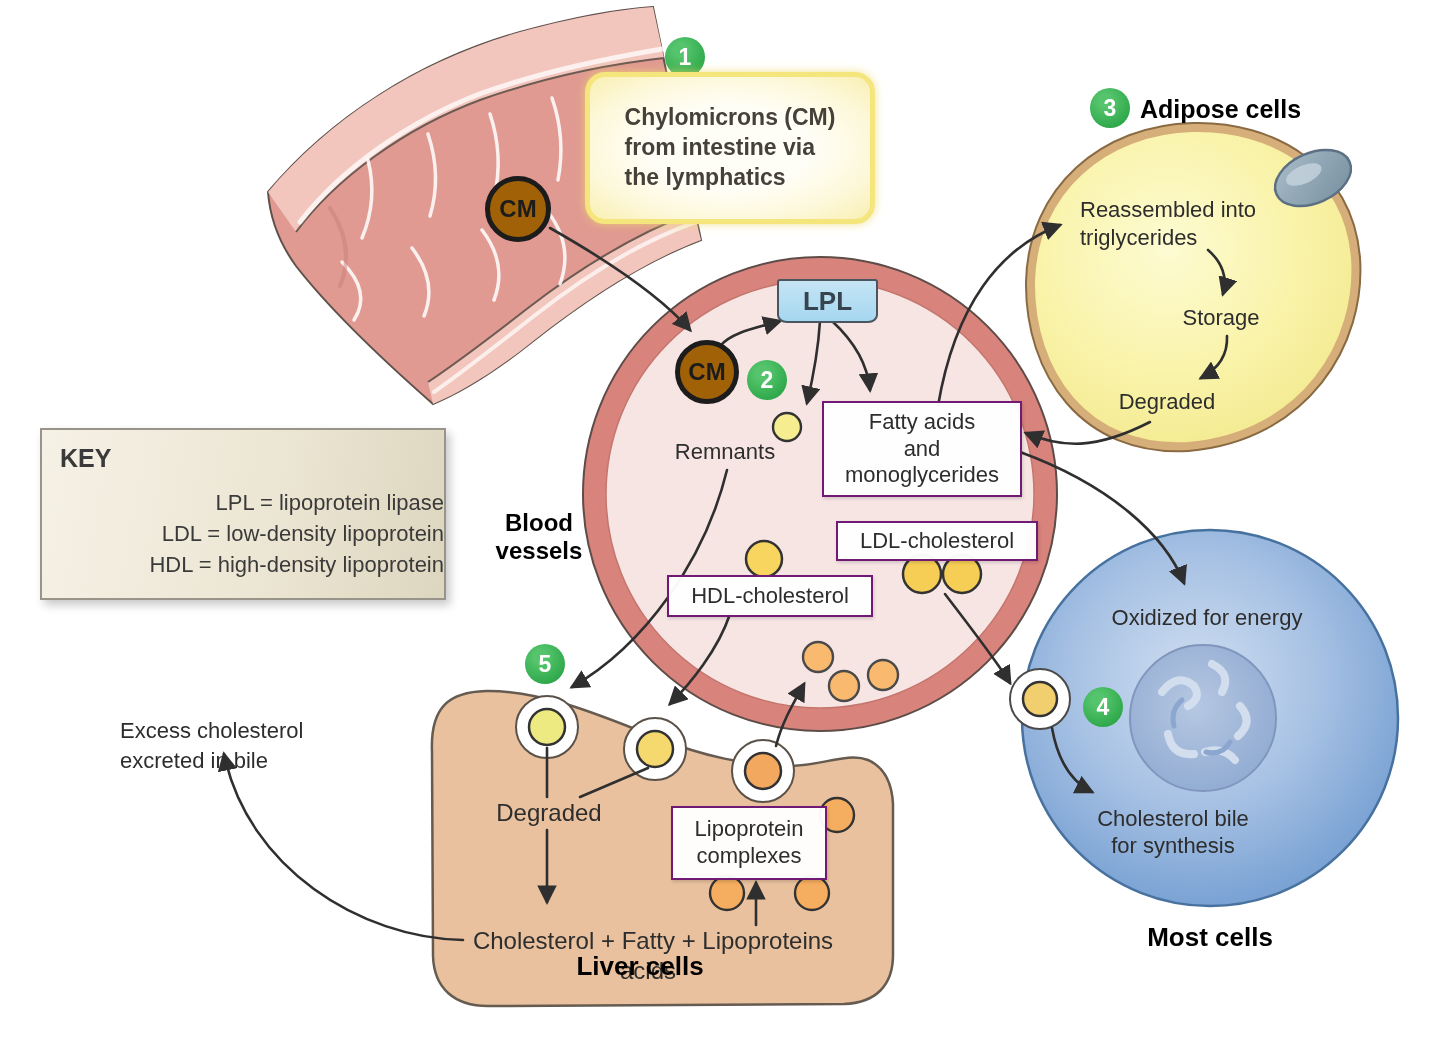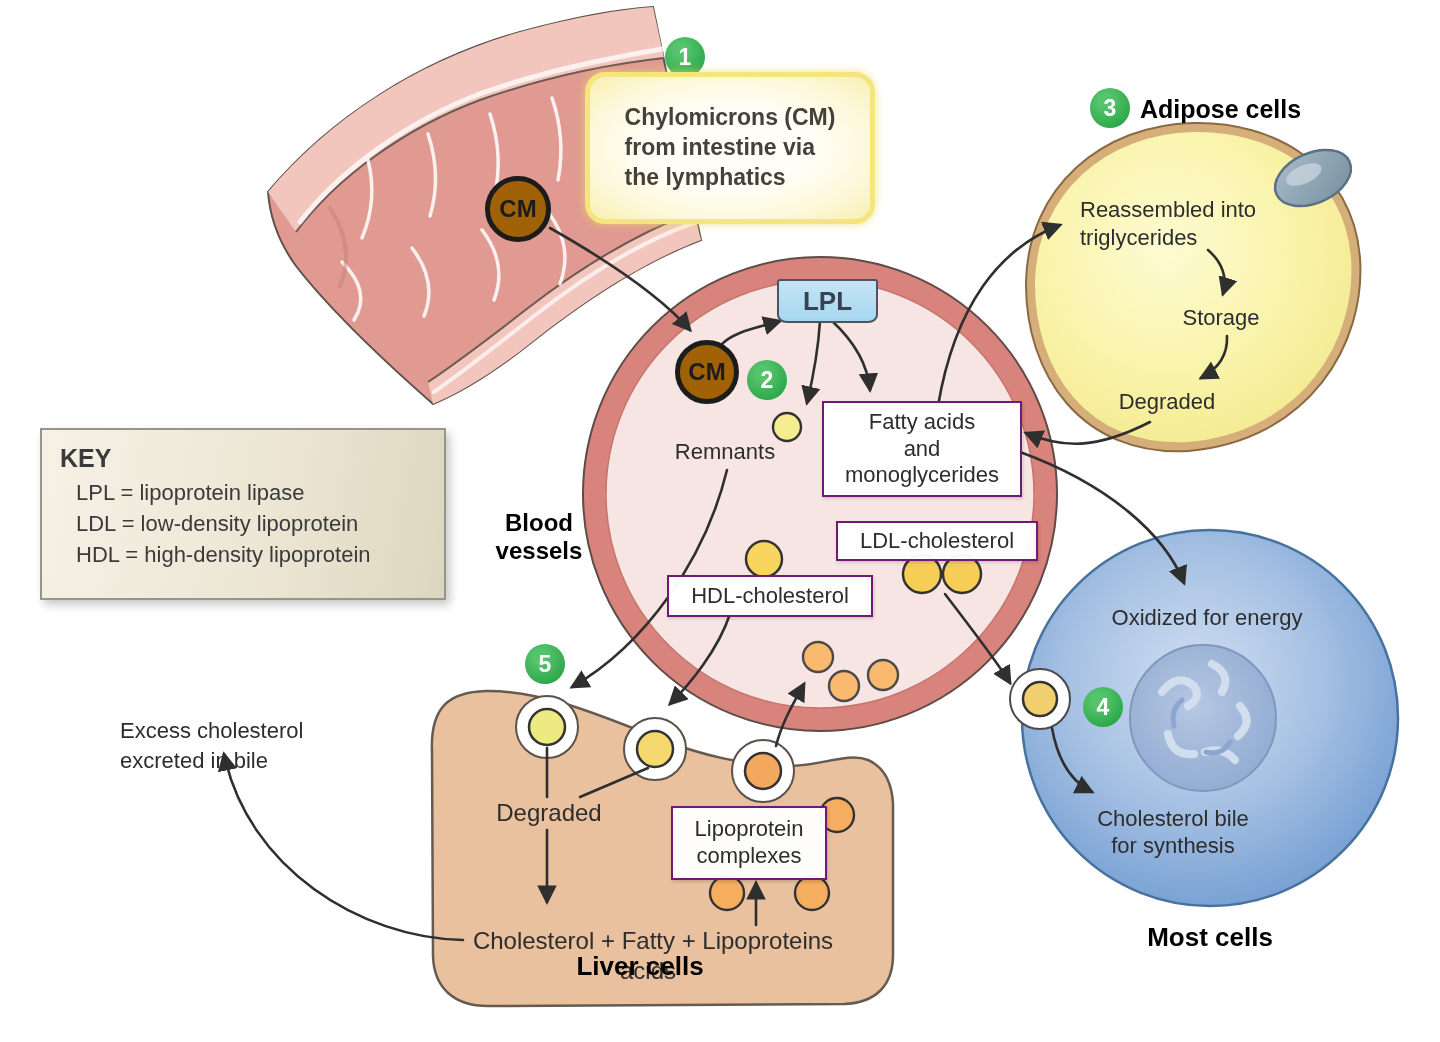--- a/index.html
+++ b/index.html
@@ -39,22 +39,22 @@
     border:5px solid #f4e57d;
     box-shadow:0 0 10px rgba(238,218,110,.75);
     color:#45413a;font-weight:600;font-size:23px;line-height:1.3;text-align:left;
     display:flex;align-items:center;justify-content:center;margin-left:20px;
   }
   .keybox{
     background:linear-gradient(100deg,#f6f1e6 0%,#ece6d4 55%,#ddd6bf 100%);
     border:2px solid #98948a;box-shadow:4px 5px 9px rgba(0,0,0,.22);
     box-sizing:border-box;padding:14px 0 0 18px;
   }
-  .keybox .ktitle{font-size:25px;font-weight:bold;color:#3a3a3a;margin-bottom:4px;}
-  .keybox .kentry{font-size:22px;color:#3a3a3a;line-height:31px;margin-left:16px;}
+  .keybox .ktitle{font-size:25px;font-weight:bold;color:#3a3a3a;margin-bottom:14px;}
+  .keybox .kentry{font-size:22px;color:#3a3a3a;line-height:31px;margin-left:16px;text-align:right;}
   .lbl{color:#2d2d2d;font-size:22px;}
   .lbl-b{color:#000000;font-weight:bold;}
 </style>
 </head>
 <body>
 
 <div id="stage">
 
   <svg class="abs" style="left:0;top:0" width="1440" height="1042" viewBox="0 0 1440 1042">
     <defs>

